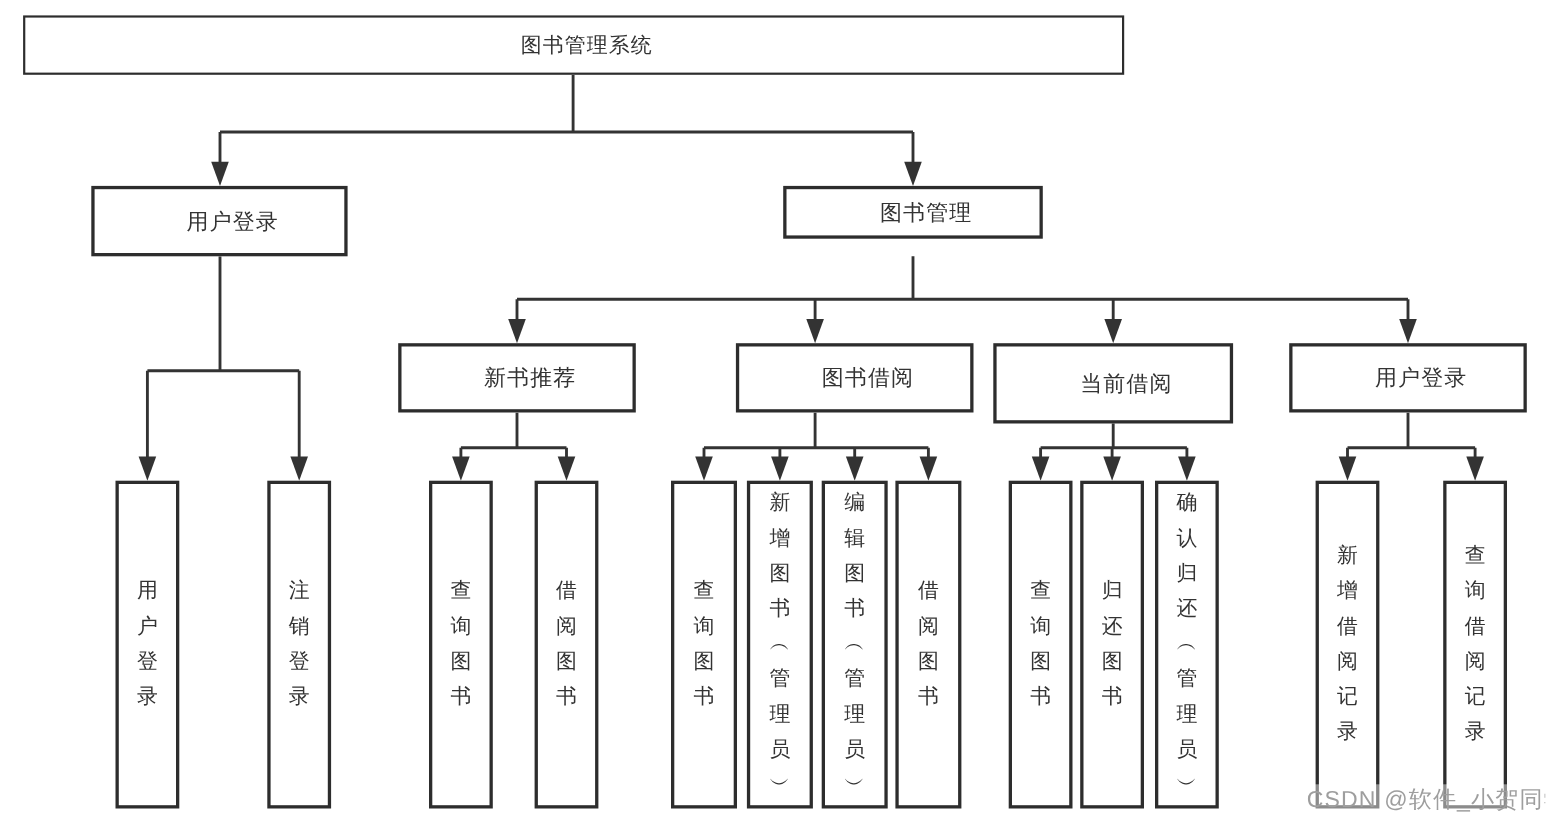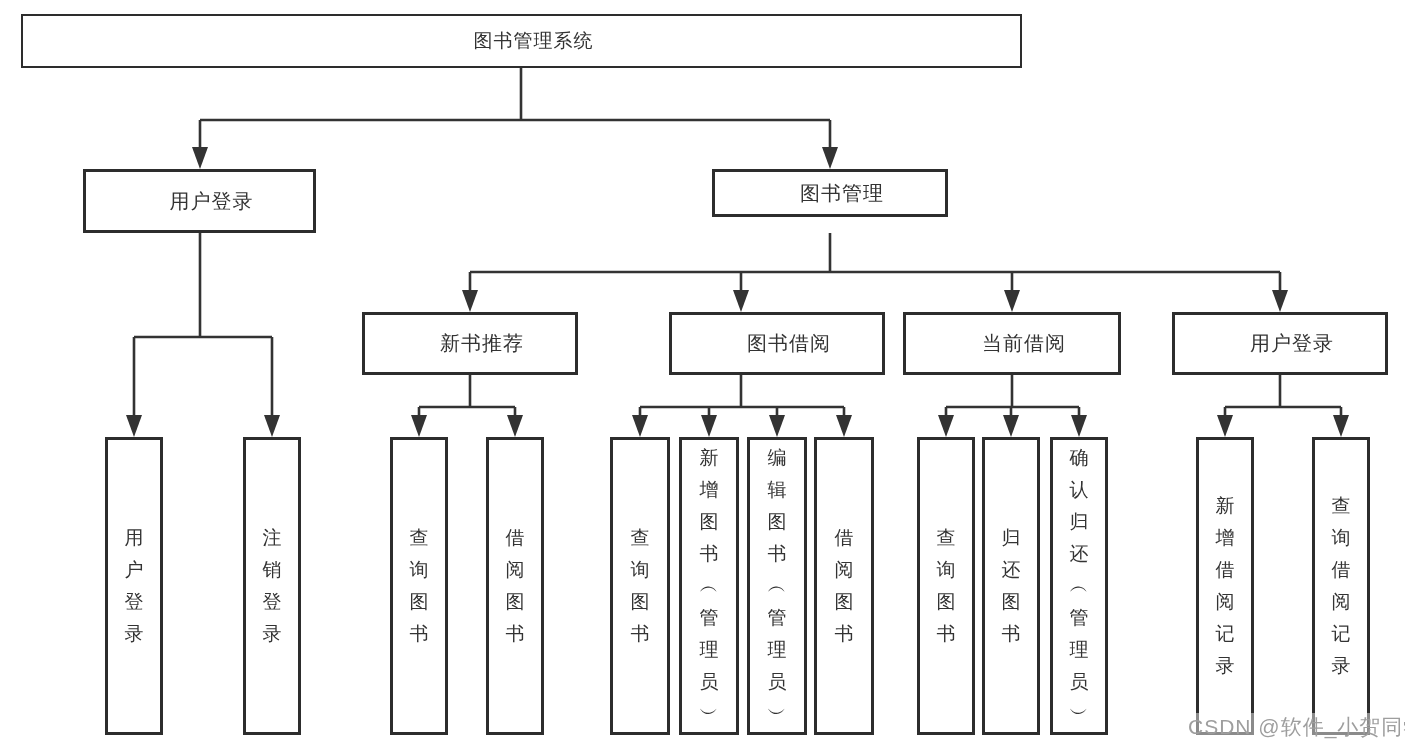--- a/index.html
+++ b/index.html
@@ -84,21 +84,21 @@
     <polygon points="1333,415 1349,415 1341,437"></polygon>
   </svg>
 
   <div class="node root" style="left:21px;top:14px;width:1001px;height:54px;">图书管理系统</div>
 
   <div class="node" style="left:83px;top:169px;width:233px;height:64px;">用户登录</div>
   <div class="node" style="left:712px;top:169px;width:236px;height:48px;">图书管理</div>
 
   <div class="node" style="left:362px;top:312px;width:216px;height:63px;text-align:right;">新书推荐</div>
   <div class="node" style="left:633px;top:312px;width:216px;height:63px;margin-left:36px;">图书借阅</div>
-  <div class="node" style="left:903px;top:312px;width:218px;height:63px;">当前借阅</div>
+  <div class="node" style="left:903px;top:312px;width:218px;height:73px;">当前借阅</div>
   <div class="node" style="left:1172px;top:312px;width:216px;height:63px;">用户登录</div>
 
   <div class="leaf" style="left:105px;width:58px;">
       <span class="vchar">用</span>
       <span class="vchar">户</span>
       <span class="vchar">登</span>
       <span class="vchar">录</span>
     </div>
   <div class="leaf" style="left:243px;width:58px;">
       <span class="vchar">注</span>

